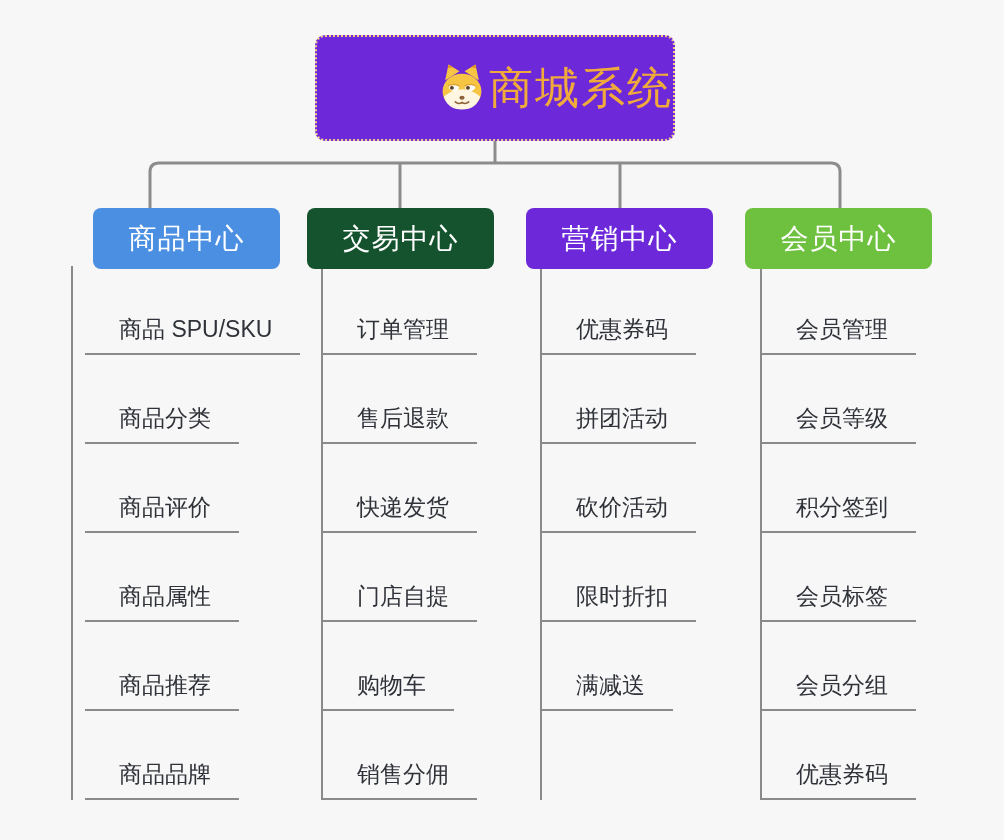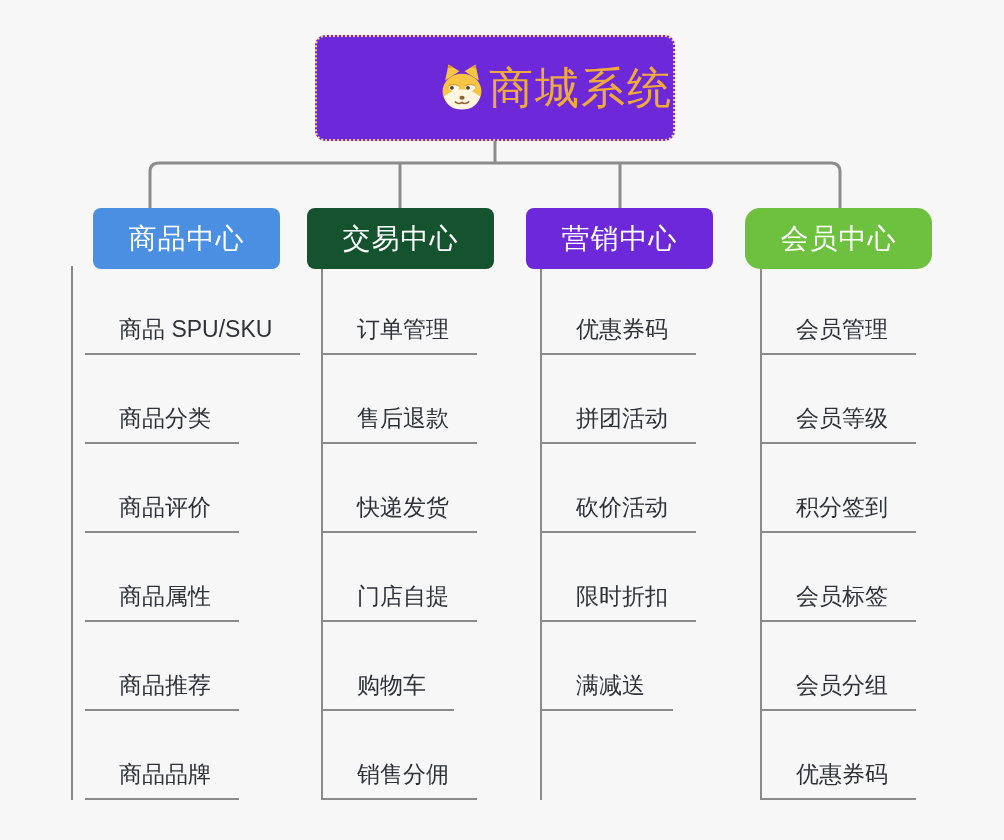--- a/index.html
+++ b/index.html
@@ -39,21 +39,21 @@
     position:absolute;top:208px;width:187px;height:61px;
     border-radius:8px;
     display:flex;align-items:center;justify-content:center;
     color:#FFFFFF;font-size:28px;letter-spacing:1px;
     z-index:2;
     white-space:nowrap;
   }
   .branch-box.b0{left:57px;margin-left:36px;}
   .branch-box.b1{left:307px;}
   .branch-box.b2{left:526px;}
-  .branch-box.b3{left:745px;border-radius:15px;}
+  .branch-box.b3{left:745px;}
 
   
   .leaf-column{
     position:absolute;top:266px;height:534px;
     border-left:2px solid #8A8A8A;
     z-index:1;
   }
   .leaf-column.c0{left:71px;padding-left:12px;}
   .leaf-column.c1{left:321px;}
   .leaf-column.c2{left:540px;}

